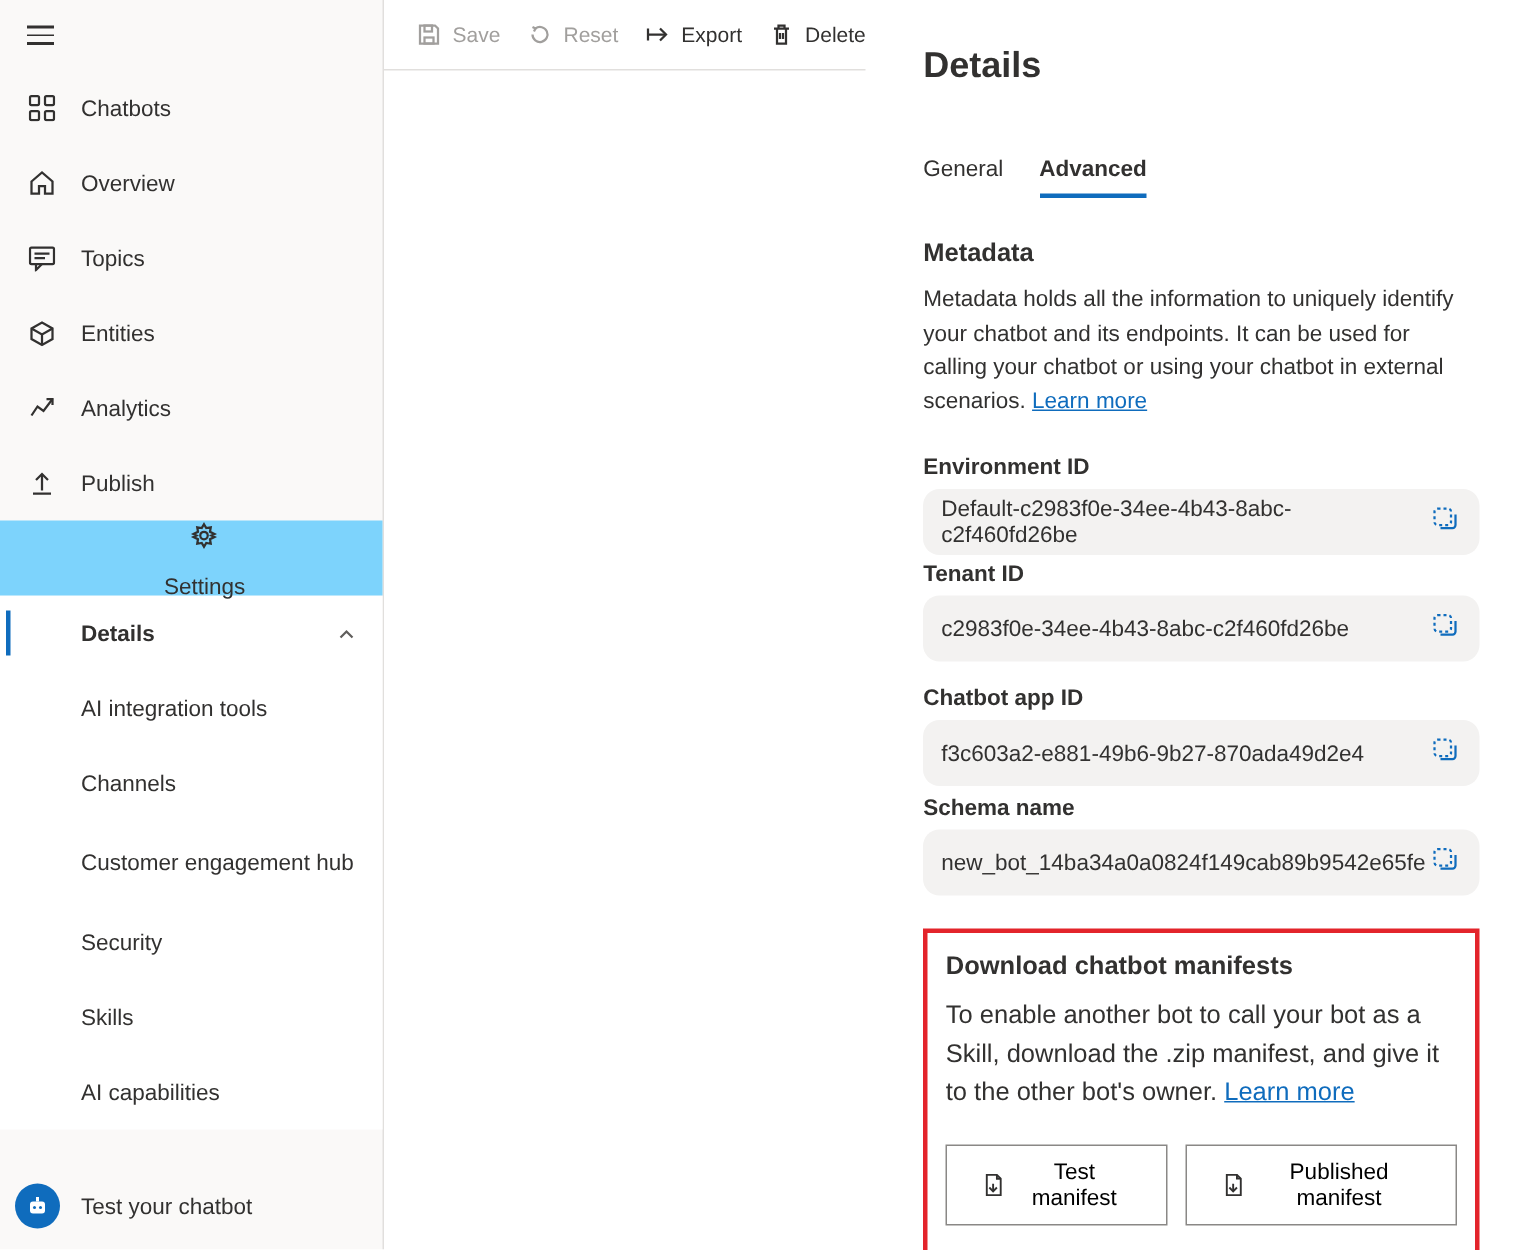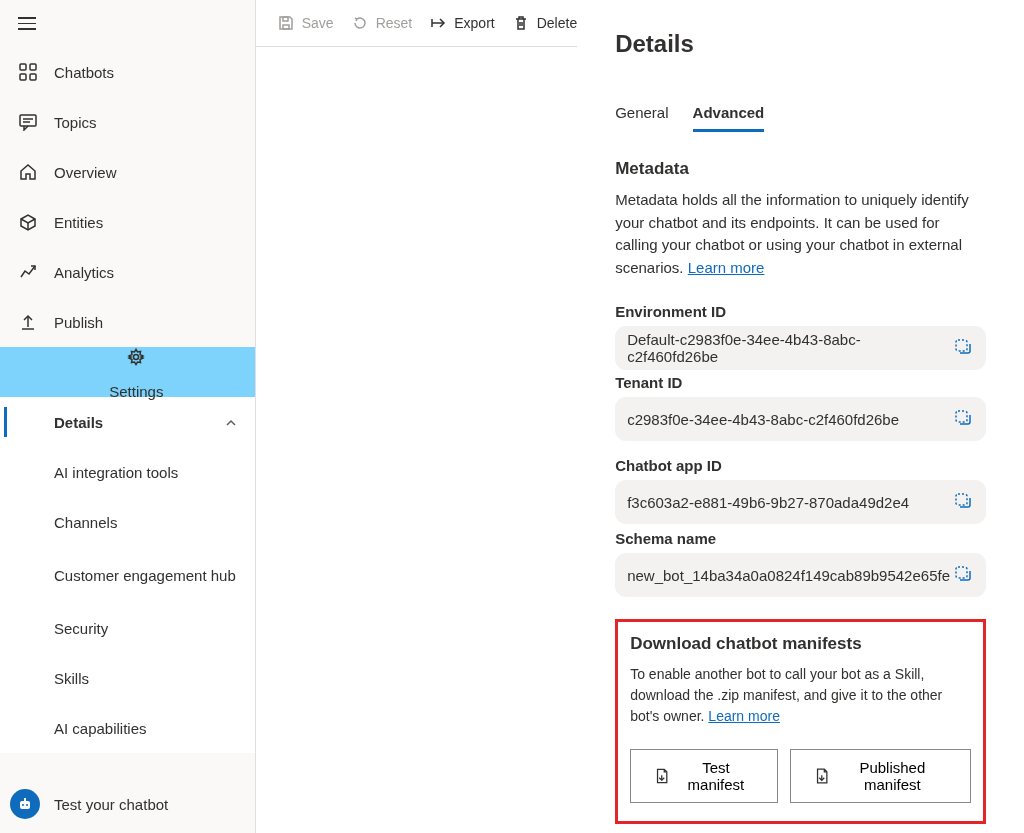--- a/index.html
+++ b/index.html
@@ -174,21 +174,21 @@
     justify-content: space-between;
     border-radius: 11px;
   }
   .copy-icon { cursor: pointer; padding: 4px; }
   .highlight-box {
     border: 3px solid #e3242b;
     margin-top: 22px;
     padding: 10px 12px 18px 12px;
   }
   .highlight-box .section-title { font-size: 17px; margin-top: 2px; margin-bottom: 10px;}
-  .highlight-box .section-desc { font-size: 14px; }
+  .highlight-box .section-desc { font-size: 17px; }
   .manifest-btns {
     display: flex;
     gap: 12px;
     margin-top: 22px;
   }
   .manifest-btn {
     display: flex;
     align-items: center;
     gap: 10px;
     border: 1px solid #8a8886;
@@ -219,36 +219,36 @@
             <rect x="1" y="11" width="6" height="6" rx="1"></rect>
             <rect x="11" y="11" width="6" height="6" rx="1"></rect>
           </svg>
       </span>
       <span class="label">Chatbots</span>
     </div>
 
     <div class="nav-item">
       <span class="nav-icon">
         <svg width="18" height="18" viewBox="0 0 18 18" stroke-width="1.5">
+            <path d="M2 8 L9 2 L16 8 V16 H11 V11 H7 V16 H2 Z"></path>
+          </svg>
+      </span>
+      <span class="label">Overview</span>
+    </div>
+
+    <div class="nav-item">
+      <span class="nav-icon">
+        <svg width="18" height="18" viewBox="0 0 18 18" stroke-width="1.5">
             <rect x="1" y="2" width="16" height="11" rx="1"></rect>
             <path d="M5 13 L5 17 L9 13"></path>
             <line x1="4" y1="6" x2="14" y2="6"></line>
             <line x1="4" y1="9" x2="11" y2="9"></line>
           </svg>
       </span>
       <span class="label">Topics</span>
-    </div>
-
-    <div class="nav-item">
-      <span class="nav-icon">
-        <svg width="18" height="18" viewBox="0 0 18 18" stroke-width="1.5">
-            <path d="M2 8 L9 2 L16 8 V16 H11 V11 H7 V16 H2 Z"></path>
-          </svg>
-      </span>
-      <span class="label">Overview</span>
     </div>
 
     <div class="nav-item">
       <span class="nav-icon">
         <svg width="18" height="18" viewBox="0 0 18 18" stroke-width="1.5">
             <path d="M2 6 L9 2 L16 6 L16 13 L9 17 L2 13 Z"></path>
             <path d="M2 6 L9 10 L16 6"></path>
             <line x1="9" y1="10" x2="9" y2="17"></line>
           </svg>
       </span>

